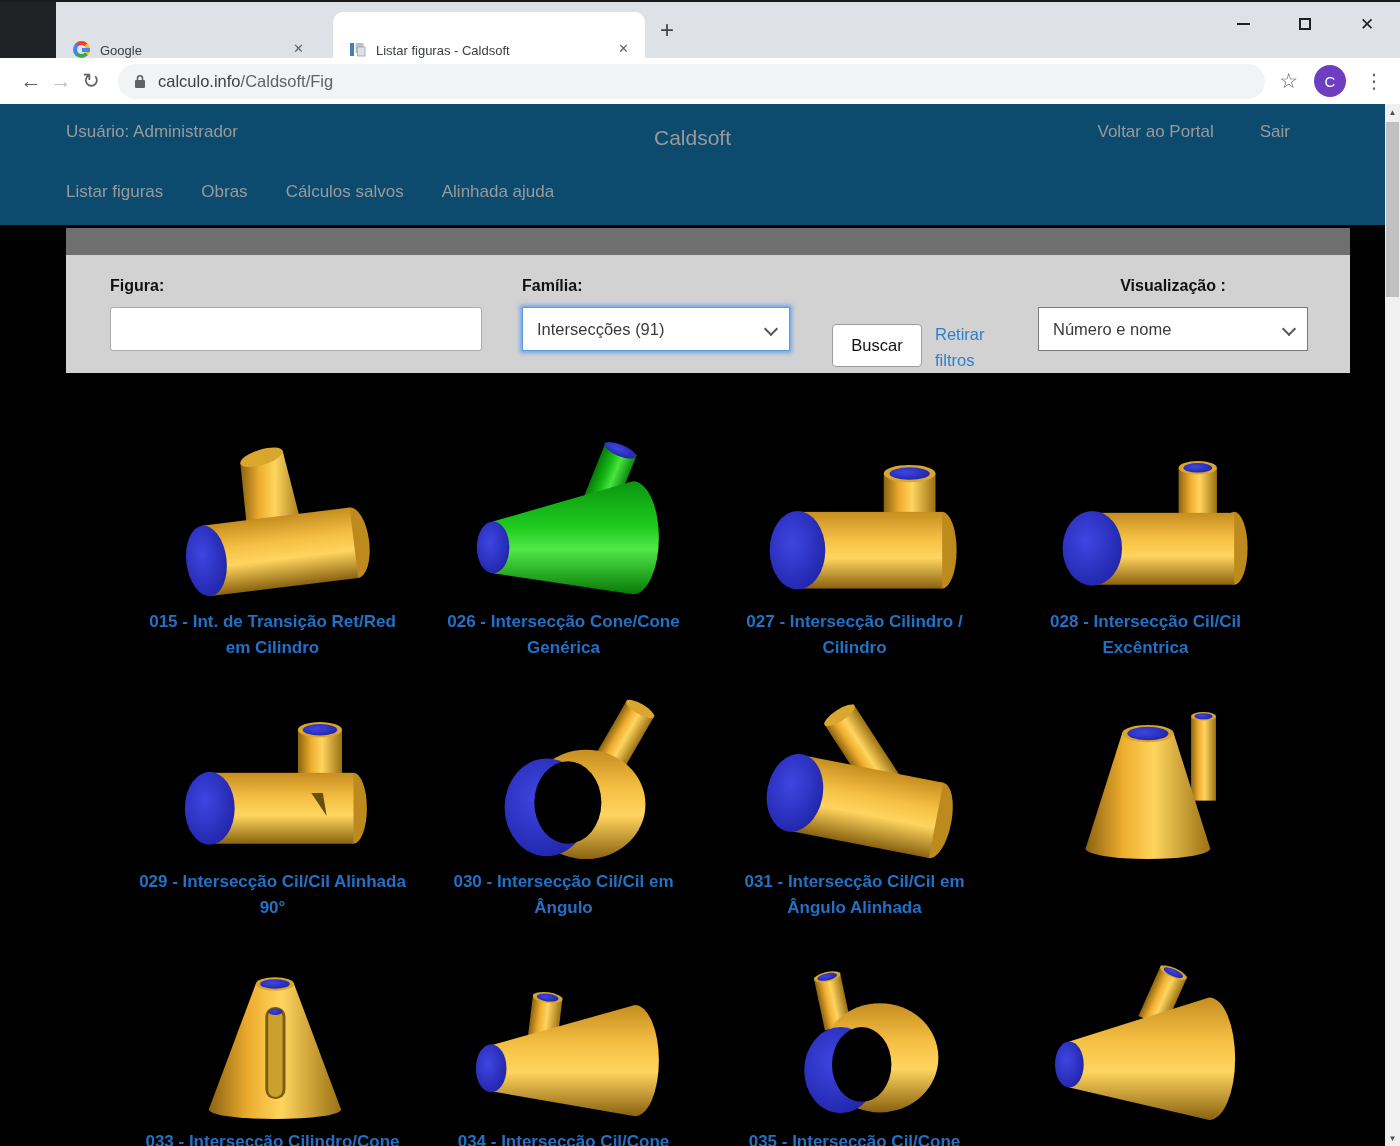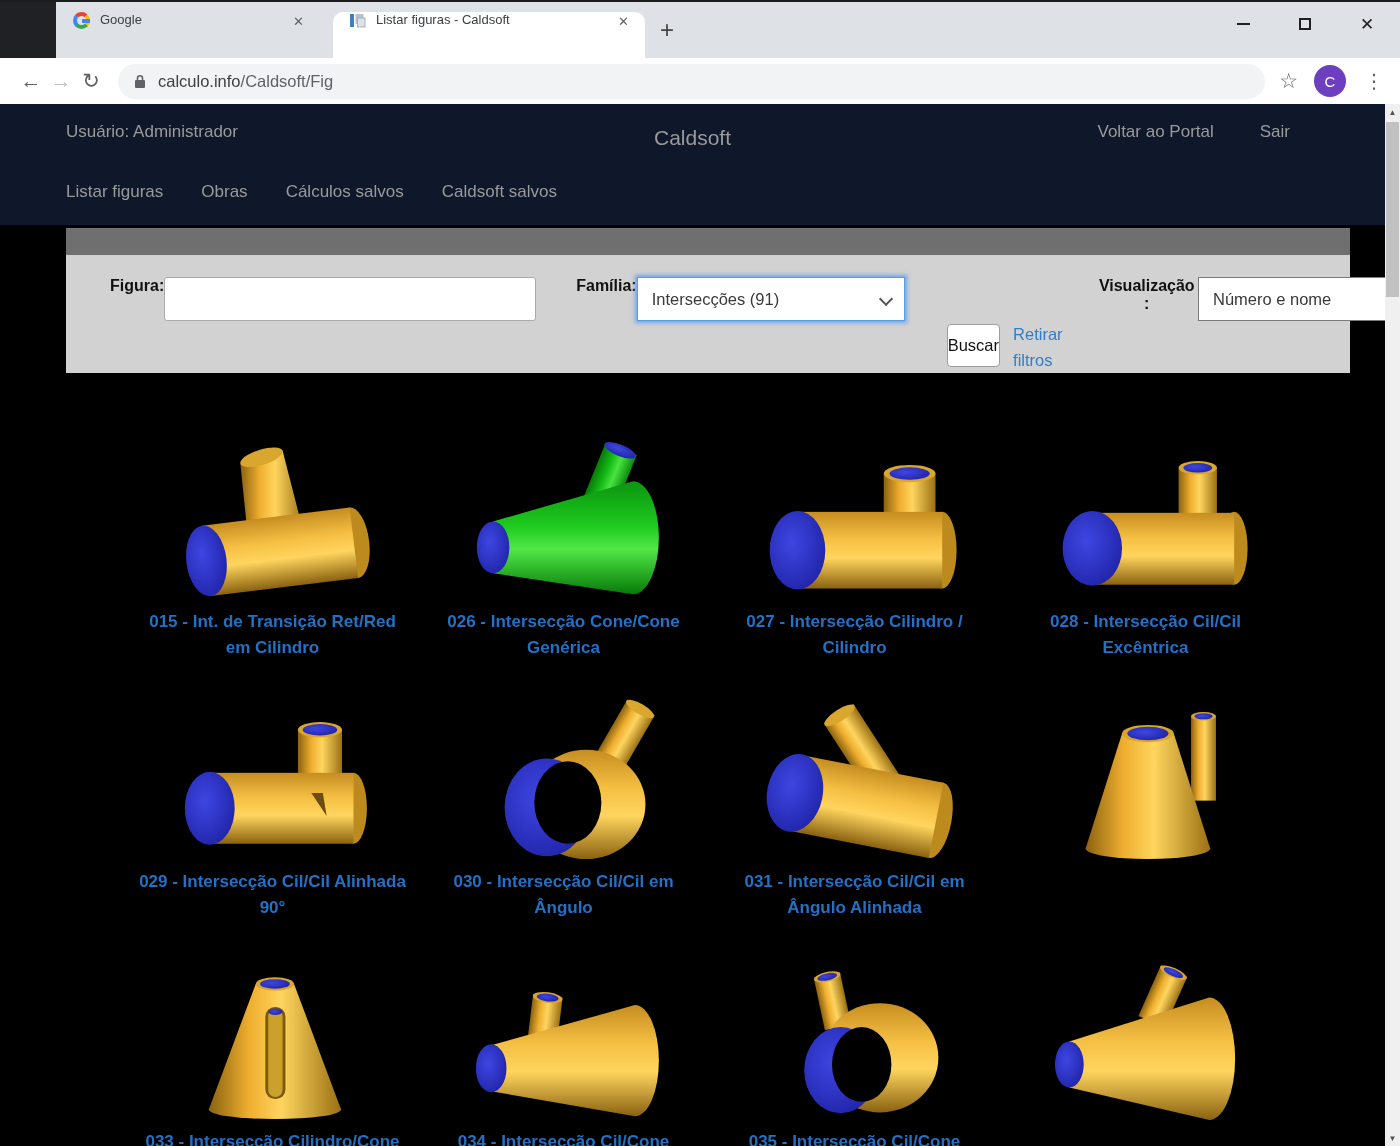--- a/index.html
+++ b/index.html
@@ -4,21 +4,21 @@
 <style>
   * { margin:0; padding:0; box-sizing:border-box; }
   html,body { width:1400px; height:1146px; overflow:hidden; background:#fff;
               font-family:"Liberation Sans", sans-serif; }
   .window { position:relative; width:1400px; height:1146px; background:#fff; overflow:hidden; }
   .topline { position:absolute; top:0; left:0; right:0; height:2px; background:#1b1b1b; z-index:40; }
 
   
   .tabstrip { position:relative; width:100%; height:58px; background:#dee1e6; }
   .frame-corner { position:absolute; left:0; top:0; width:56px; height:58px; background:#202124; }
-  .tab { position:absolute; top:12px; height:46px; display:flex; align-items:flex-start; cursor:pointer; }
+  .tab { position:absolute; top:12px; height:46px; display:flex; align-items:flex-end; cursor:pointer; }
   .tab-google { left:57px; width:263px; padding:0 10px 0 16px; }
   .tab-caldsoft { left:333px; width:312px; background:#fff; border-radius:10px 10px 0 0; padding:0 10px 0 16px; }
   .tab-label { font-size:13px; color:#3c4043; margin-left:10px; white-space:nowrap; overflow:hidden; flex:1; }
   .tab-close { font-size:13px; color:#5f6368; padding:2px 6px; cursor:pointer; }
   .gicon { width:17px; height:17px; min-width:17px; border-radius:50%; position:relative;
            background:conic-gradient(from -40deg,#ea4335 0 23%,#fbbc05 23% 48%,#34a853 48% 75%,#4285f4 75% 100%); }
   .gicon::before { content:""; position:absolute; inset:4px; background:#dee1e6; border-radius:50%; }
   .gicon::after { content:""; position:absolute; right:0; top:7px; width:8px; height:4px; background:#4285f4; }
   .newtab { position:absolute; left:660px; top:18px; font-size:24px; line-height:24px; color:#444; cursor:pointer; }
   .wincontrols { position:absolute; right:0; top:0; height:48px; display:flex; align-items:center; gap:40px; padding-right:22px; }
@@ -36,33 +36,33 @@
   .lock { margin-right:12px; display:flex; }
   .url { font-size:16.5px; color:#404040; }
   .url-path { font-size:16.5px; color:#5f6368; }
   .star { font-size:21px; color:#5f6368; margin-right:16px; cursor:pointer; }
   .avatar { width:32px; height:32px; border-radius:50%; background:#6d3fc0; color:#fff; font-size:15px;
             display:flex; align-items:center; justify-content:center; margin-right:14px; cursor:pointer; }
   .dots { font-size:20px; color:#5f6368; letter-spacing:0; cursor:pointer; padding:0 4px; }
 
   
   .page { position:absolute; top:104px; left:0; width:1385px; height:1042px; background:#000; overflow:hidden; }
-  .site-header { position:relative; width:100%; height:121px; background:#0f172a; }
+  .site-header { position:relative; width:100%; height:121px; background:#0c4a6e; }
   .hdr-user { position:absolute; left:66px; top:18px; font-size:17px; color:#9a9a9a; }
   .hdr-brand { position:absolute; left:0; right:0; top:22px; text-align:center; font-size:21px; color:#9a9a9a; }
   .hdr-links { position:absolute; right:95px; top:18px; display:flex; gap:46px; }
   .hdr-link { font-size:17px; color:#9a9a9a; cursor:pointer; }
   .hdr-nav { position:absolute; left:66px; top:78px; display:flex; gap:38px; }
   .nav-item { font-size:17px; color:#9a9a9a; cursor:pointer; }
 
   
   .panel-wrap { position:absolute; left:66px; top:124px; width:1284px; }
   .panel-strip { height:27px; background:#6f6f6f; }
   .panel { height:118px; background:#d2d2d2; display:flex; padding:22px 0 0 44px; }
-  .fgroup { display:flex; flex-direction:row; }
+  .fgroup { display:flex; flex-direction:column; }
   .flabel { font-size:16px; font-weight:bold; color:#111; margin-bottom:12px; }
   .ftext-input { width:372px; height:44px; background:#fff; border:1px solid #ababab; border-radius:3px;
                  font-size:16px; padding:0 10px; font-family:"Liberation Sans",sans-serif; }
   .fselect { height:44px; background:#fff; border-radius:0; position:relative; display:flex;
              align-items:center; padding:0 30px 0 14px; font-size:16.5px; color:#3a3a3a; cursor:pointer; }
   .fselect::after { content:""; position:absolute; right:13px; top:16px; width:8px; height:8px;
                     border-right:2px solid #555; border-bottom:2px solid #555; transform:rotate(45deg); }
   .sel-familia { width:268px; border:1px solid #5b9be0; box-shadow:0 0 4px 2px rgba(80,150,240,.75); }
   .sel-vis { width:270px; border:1px solid #7a7a7a; }
   .g-familia { margin-left:40px; }
@@ -182,21 +182,21 @@
       <span class="hdr-user">Usuário: Administrador</span>
       <div class="hdr-brand">Caldsoft</div>
       <div class="hdr-links">
         <span class="hdr-link">Voltar ao Portal</span>
         <span class="hdr-link">Sair</span>
       </div>
       <div class="hdr-nav">
         <span class="nav-item">Listar figuras</span>
         <span class="nav-item">Obras</span>
         <span class="nav-item">Cálculos salvos</span>
-        <span class="nav-item">Caldsoft salvos</span>
+        <span class="nav-item">Alinhada ajuda</span>
       </div>
     </div>
 
     <div class="panel-wrap">
       <div class="panel-strip"></div>
       <div class="panel">
         <div class="fgroup">
           <span class="flabel">Figura:</span>
           <input class="ftext-input" type="text" value="" style="">
         </div>

